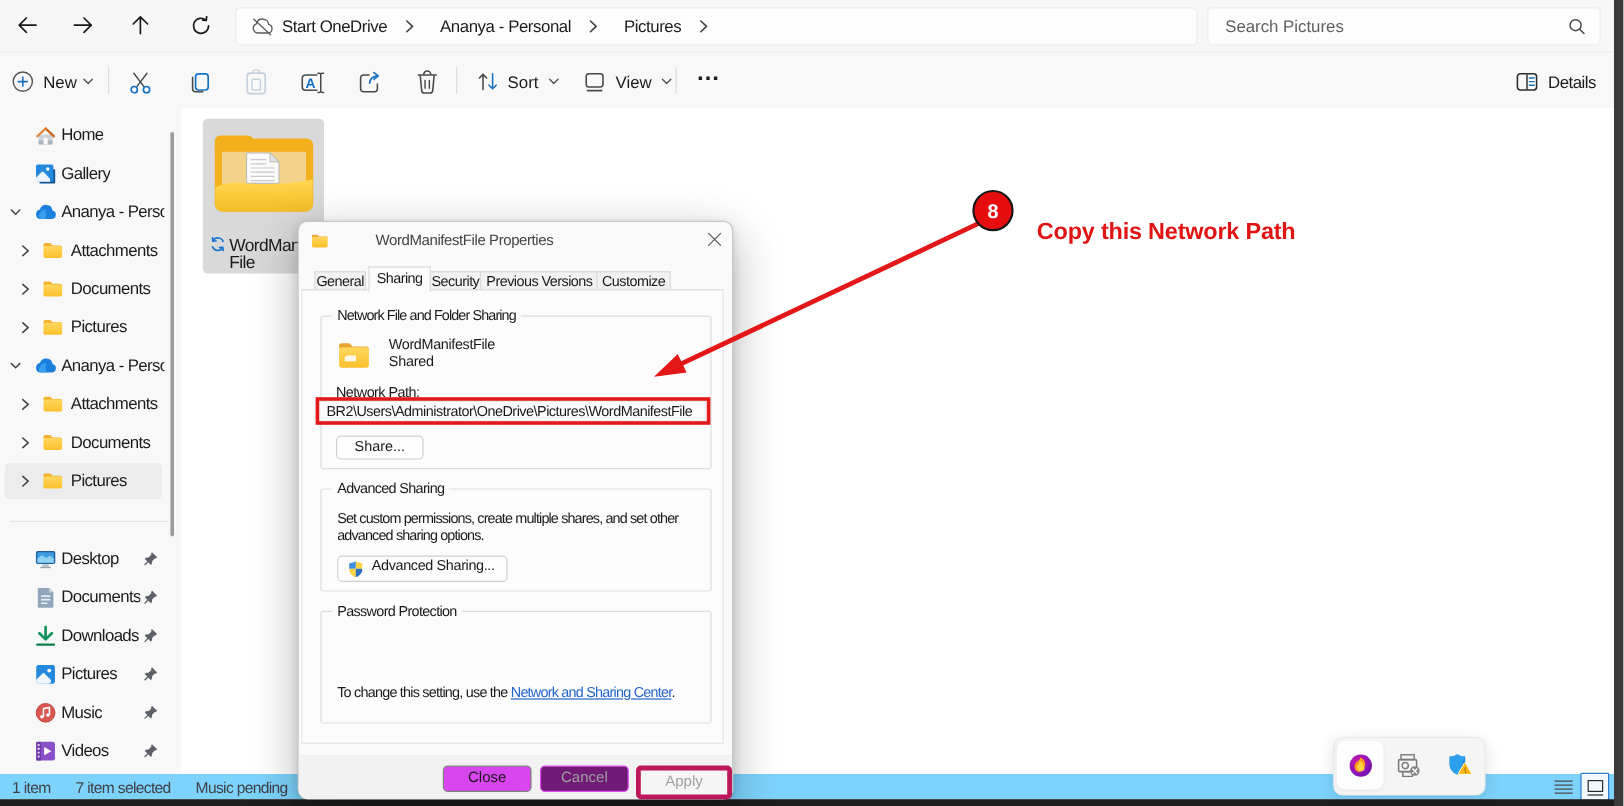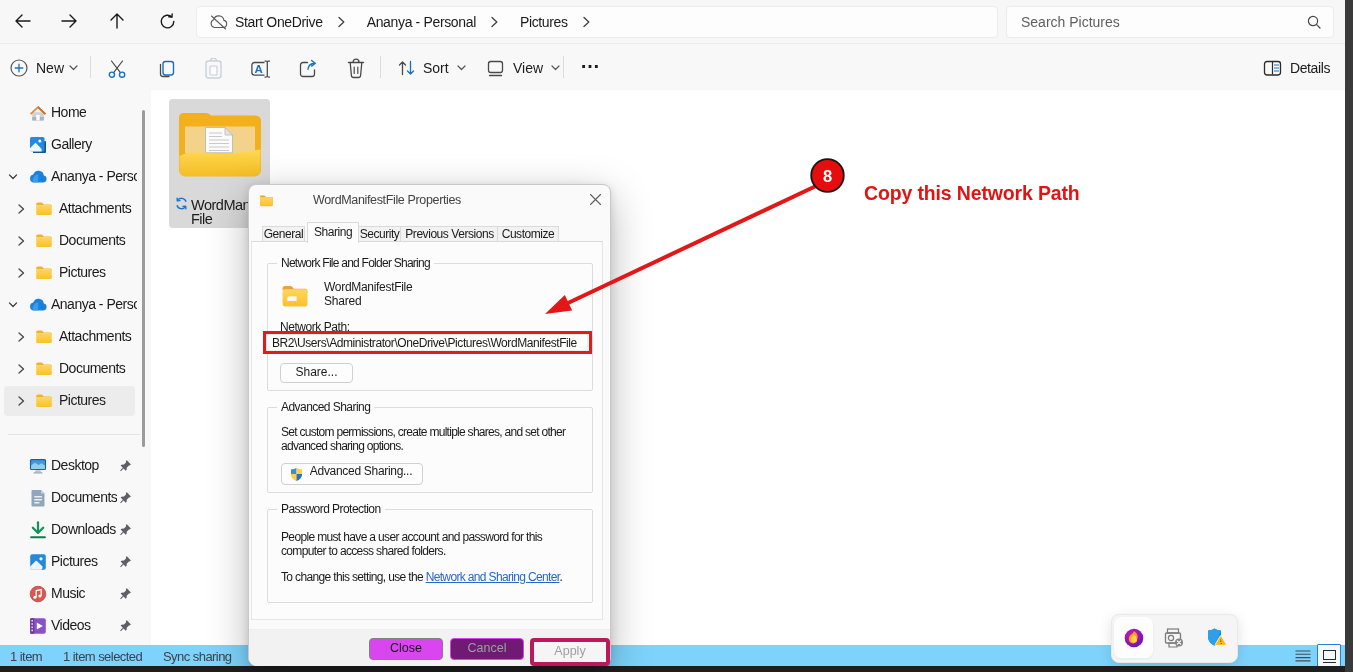--- a/index.html
+++ b/index.html
@@ -415,22 +415,22 @@
     <path d="M33 29 h13 M33 32.5 h13 M33 36 h20 M33 39.5 h20 M33 43 h20 M33 46.5 h20" stroke="#c9c9c9" stroke-width="1"></path>
     <path d="M3.5 52 q9 -4.5 22 -3.5 q19 1.5 33 0.5 q15 -1.2 26 -3.5 v21 a6 6 0 0 1 -6 6 h-69 a6 6 0 0 1 -6 -6 z" fill="url(#gbig)"></path>
   </svg>
   <svg style="position:absolute;left:24px;top:107px;" width="13" height="13" viewBox="0 0 14 14">
       <use href="#ssync"></use>
     </svg>
   <div style="position:absolute;left:40px;top:108px;font-size:14.5px;color:#1b1b1b;line-height:14px;letter-spacing:-0.5px;">WordManifest<br>File</div>
 </div>
 <div class="abs" id="statusbar">
   <span style="position:absolute;left:10px;top:4px;">1 item</span>
-  <span style="position:absolute;left:63px;top:4px;">1 item selected</span>
-  <span style="position:absolute;left:163px;top:4px;">Sync sharing</span>
+  <span style="position:absolute;left:63px;top:4px;">7 item selected</span>
+  <span style="position:absolute;left:163px;top:4px;">Music pending</span>
   <svg style="position:absolute;left:1295px;top:5px;" width="16" height="12" viewBox="0 0 16 12">
       <path d="M0.5 1 h15 M0.5 4.3 h15 M0.5 7.6 h15 M0.5 10.9 h15" stroke="#4a4a4a" stroke-width="1.1"></path>
     </svg>
   <div style="position:absolute;left:1317px;top:-1px;width:22px;height:23px;border:1.3px solid #2e7cd0;background:#f2f9fd;border-radius:1px;">
     <div style="position:absolute;left:5px;top:5px;width:11px;height:8px;border:1.3px solid #2b2b2b;"></div>
     <div style="position:absolute;left:5px;top:16.5px;width:13px;height:1.4px;background:#2b2b2b;"></div>
   </div>
 </div>
 <div class="abs" id="rightstrip"></div>
 <div class="abs" id="bottomstrip"></div>
@@ -512,21 +512,20 @@
             <rect x="0" y="7.5" width="7" height="8" fill="#fbd23f"></rect>
             <rect x="7" y="7.5" width="7" height="8" fill="#2f6fc0"></rect>
           </g>
         </svg>
       <span style="margin-left:18px;letter-spacing:-0.3px;">Advanced Sharing...</span>
     </div>
   </div>
 
   <div class="grp" style="top:324px;height:92px;">
     <div class="grplbl">Password Protection</div>
-    <div style="position:absolute;left:13px;top:20px;line-height:14px;letter-spacing:-0.65px;">People must have a user account and password for this<br>computer to access shared folders.</div>
     <div style="position:absolute;left:13px;top:60px;letter-spacing:-0.65px;">To change this setting, use the <span style="color:#2667c9;text-decoration:underline;">Network and Sharing Center</span>.</div>
   </div>
   <div id="dlgfooter">
     <div class="fbtn" style="left:120px;background:#d946ef;border:1px solid #818181;color:#1a1a1a;">Close</div>
     <div class="fbtn" style="left:201px;background:#701a75;border:1px solid #d946ef;color:#9f9f9f;">Cancel</div>
     <div class="fbtn" style="left:281px;background:#f5f5f5;border:4px solid #be185d;color:#9f9f9f;">Apply</div>
   </div>
 </div>
 
 <svg class="abs" style="left:0;top:0;z-index:50;" width="1353" height="672" viewBox="0 0 1353 672">

